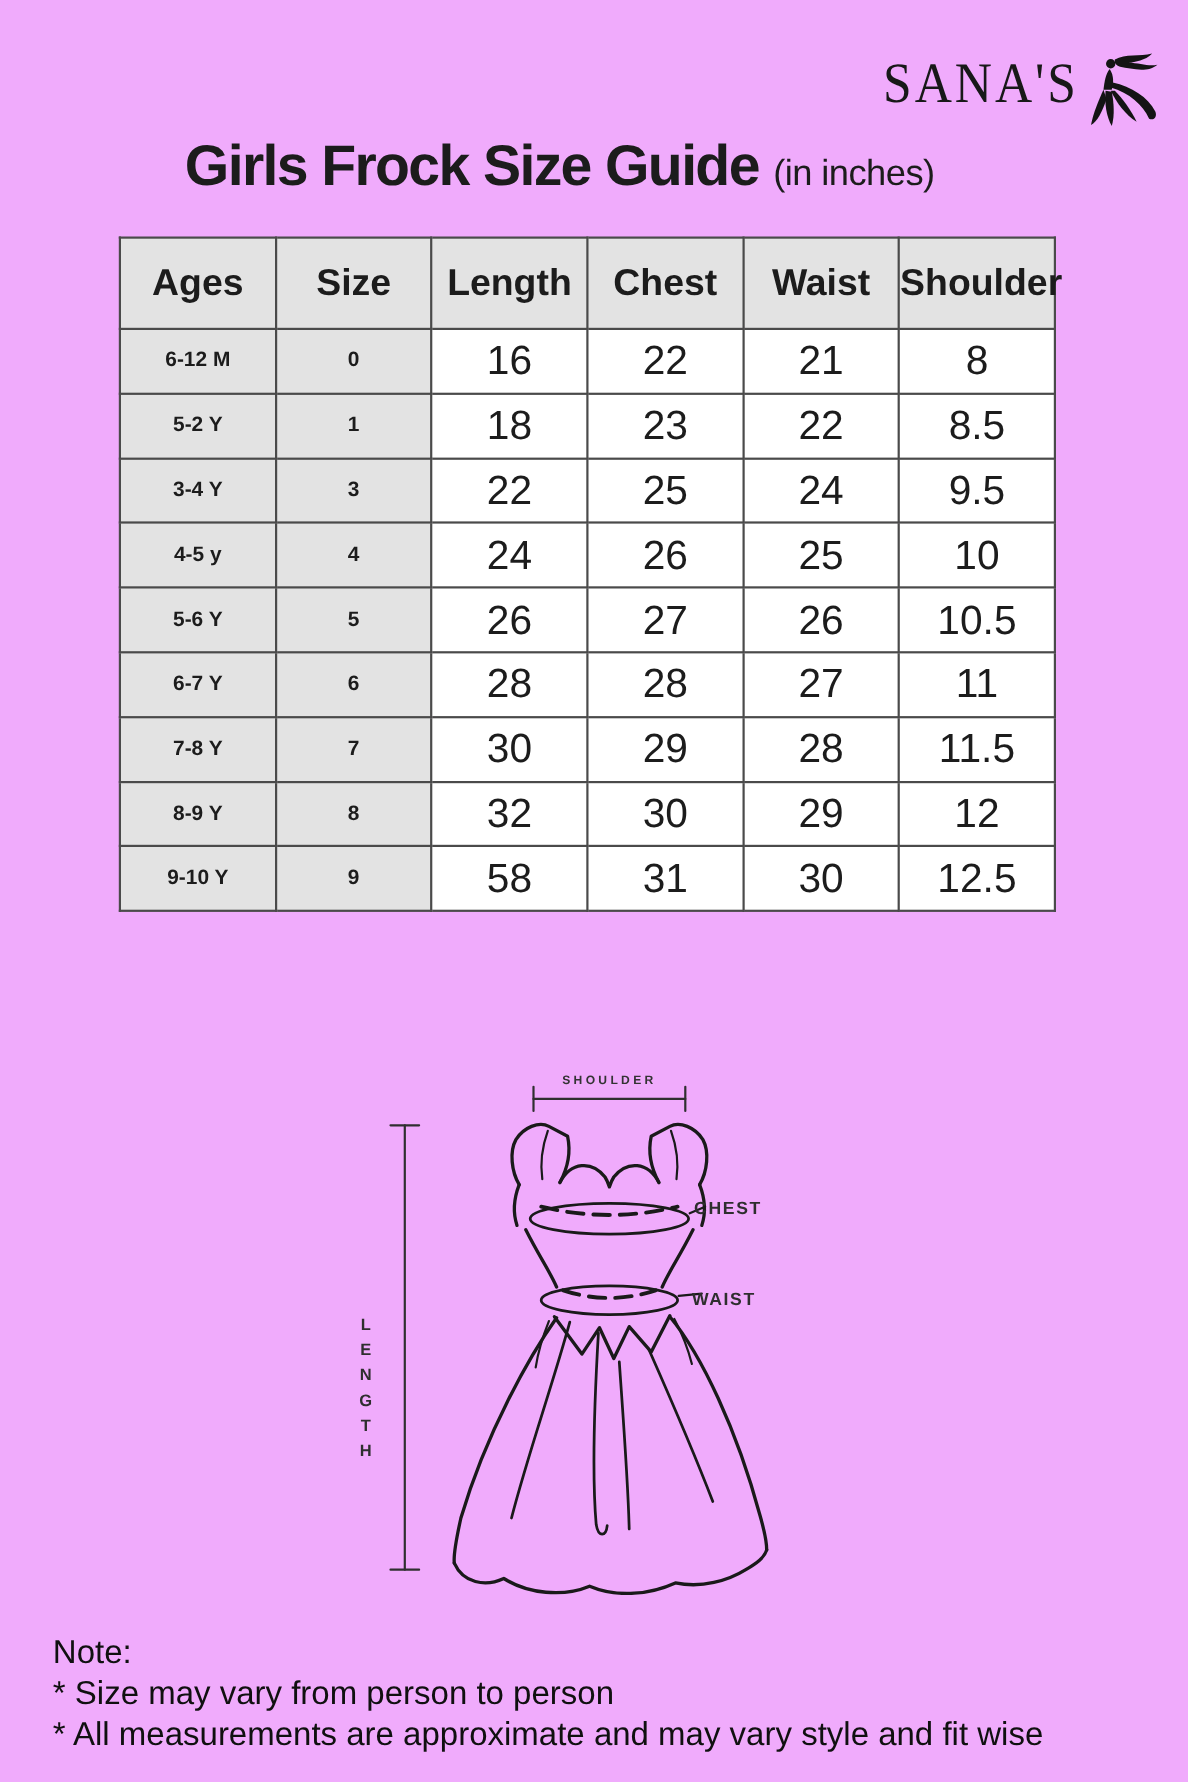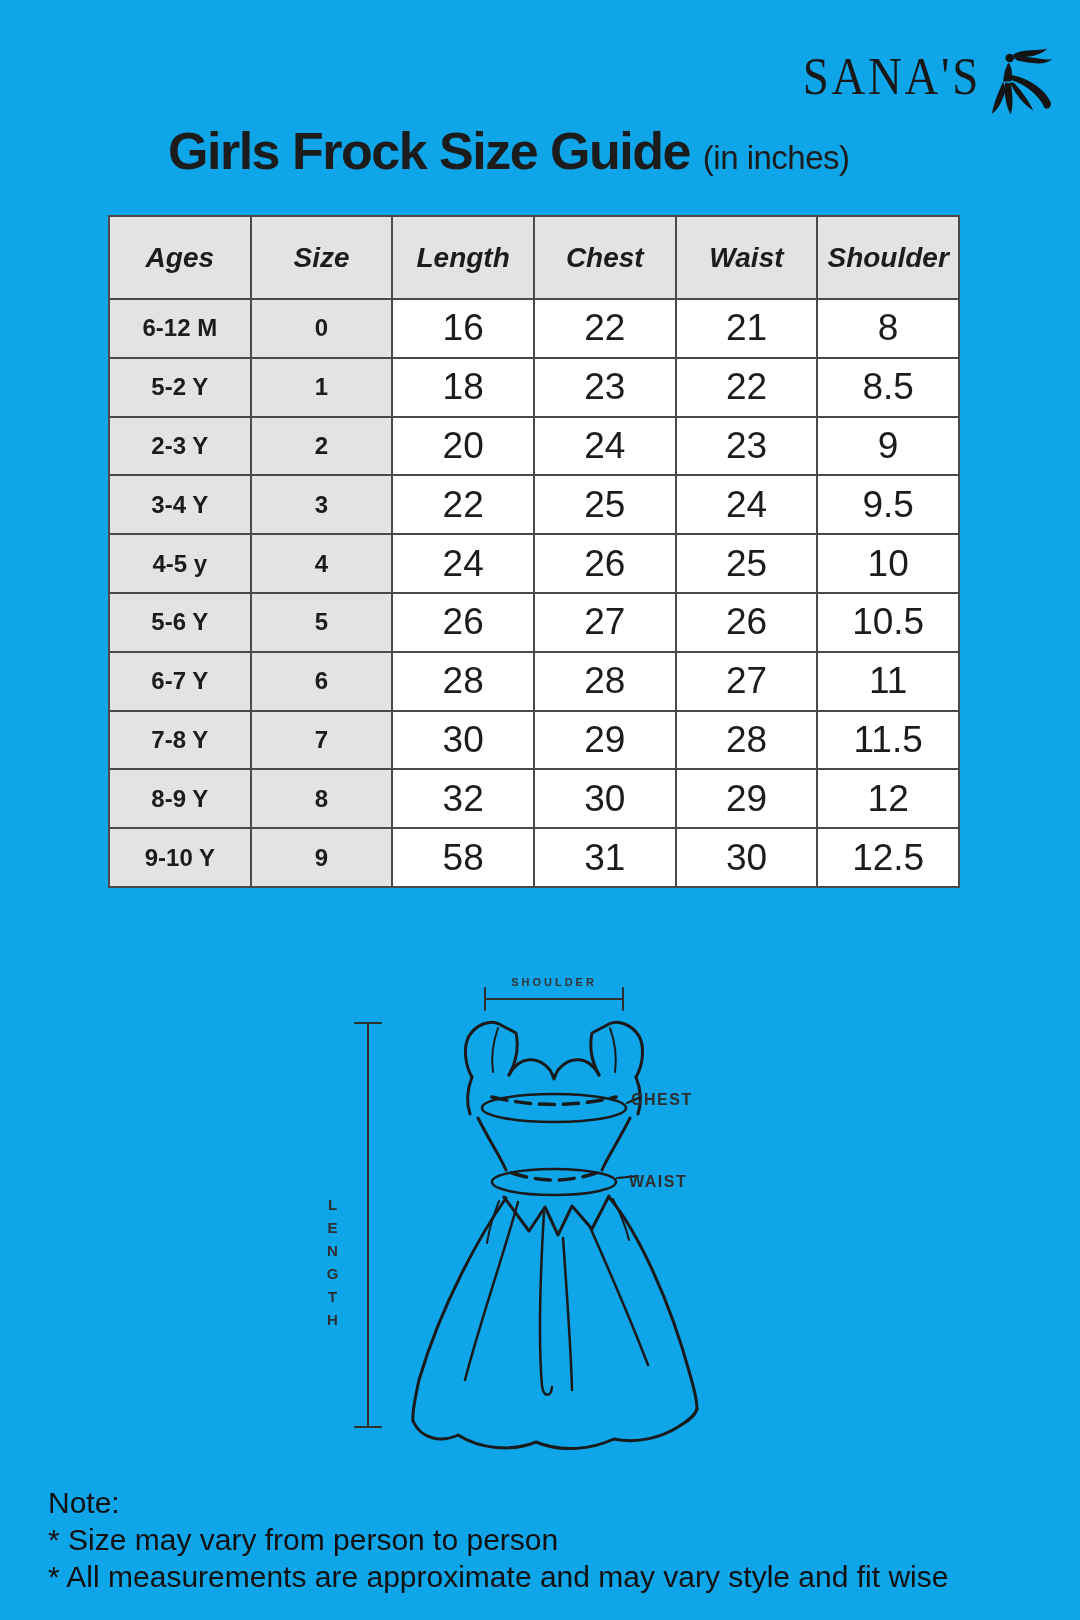--- a/index.html
+++ b/index.html
@@ -1,18 +1,18 @@
 <!DOCTYPE html>
 <html><head>
 <meta charset="utf-8">
 <style>
   html,body{margin:0;padding:0;background:#ffffff;}
   .page{
     position:relative;width:1080px;height:1620px;overflow:hidden;
-    background:#0ea5e9;color:#1c1c1c;
+    background:#f0abfc;color:#1c1c1c;
     font-family:"Liberation Sans",sans-serif;
   }
   
   .brand{position:absolute;top:46px;right:25px;display:flex;align-items:flex-start;gap:8px;}
   .brand-name{
     font-family:"Liberation Serif",serif;font-size:52px;line-height:62px;
     letter-spacing:3px;color:#181818;transform:scaleX(0.9);transform-origin:right top;
   }
   .brand-icon svg{width:66px;height:72px;display:block;}
   
@@ -21,24 +21,24 @@
   .title-unit{font-size:33px;font-weight:400;margin-left:13px;letter-spacing:-0.5px;}
   
   table.size-table{
     position:absolute;left:108px;top:215px;width:852px;
     border-collapse:collapse;table-layout:fixed;
   }
   .size-table th,.size-table td{
     border:2px solid #4a4a4a;text-align:center;vertical-align:middle;padding:0;
   }
   .size-table thead th{
-    height:81px;background:#e3e3e3;font-style:italic;font-weight:700;font-size:28px;
+    height:81px;background:#e3e3e3;font-weight:700;font-size:34px;
   }
   .size-table tbody td{height:56.8px;font-size:37px;font-weight:400;background:#ffffff;}
-  .size-table tbody td.label-col{background:#e3e3e3;font-weight:700;font-size:24px;}
+  .size-table tbody td.label-col{background:#e3e3e3;font-weight:700;font-size:19px;}
   
   .diagram-svg{position:absolute;left:300px;top:940px;width:440px;height:510px;}
   .shoulder-label{
     position:absolute;left:485px;top:976px;width:138px;text-align:center;
     font-size:11px;font-weight:700;letter-spacing:3px;color:#333333;
   }
   .chest-label{position:absolute;left:631px;top:1091px;font-size:16px;font-weight:700;letter-spacing:1.5px;color:#2e2e2e;}
   .waist-label{position:absolute;left:629px;top:1173px;font-size:16px;font-weight:700;letter-spacing:1.5px;color:#2e2e2e;}
   .length-label{
     position:absolute;left:324px;top:1196px;
@@ -97,28 +97,20 @@
         </tr>
         <tr>
           <td class="label-col">5-2 Y</td>
           <td class="label-col">1</td>
           <td>18</td>
           <td>23</td>
           <td>22</td>
           <td>8.5</td>
         </tr>
         <tr>
-          <td class="label-col">2-3 Y</td>
-          <td class="label-col">2</td>
-          <td>20</td>
-          <td>24</td>
-          <td>23</td>
-          <td>9</td>
-        </tr>
-        <tr>
           <td class="label-col">3-4 Y</td>
           <td class="label-col">3</td>
           <td>22</td>
           <td>25</td>
           <td>24</td>
           <td>9.5</td>
         </tr>
         <tr>
           <td class="label-col">4-5 y</td>
           <td class="label-col">4</td>

